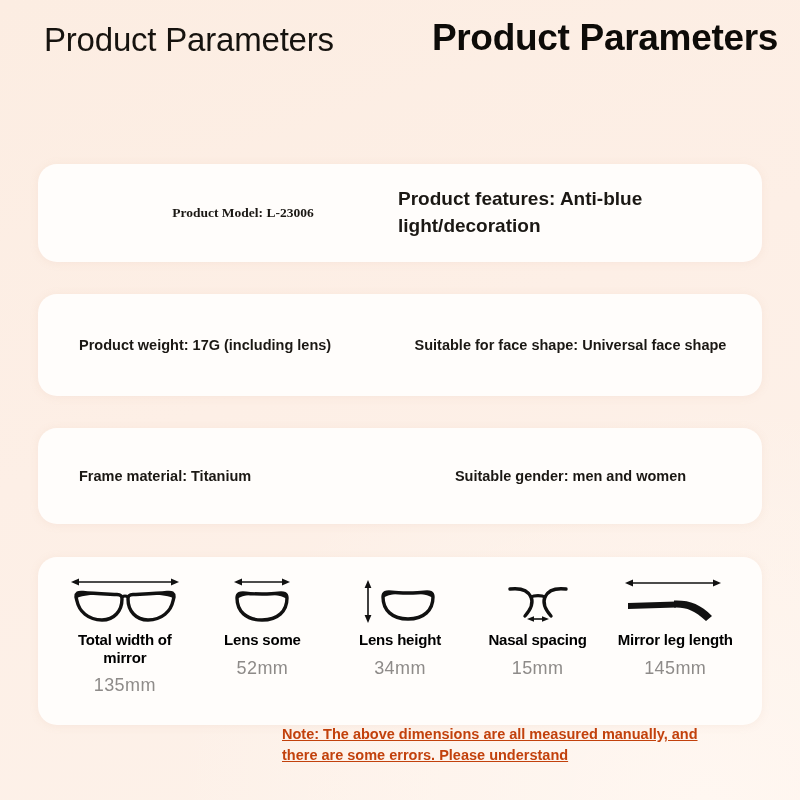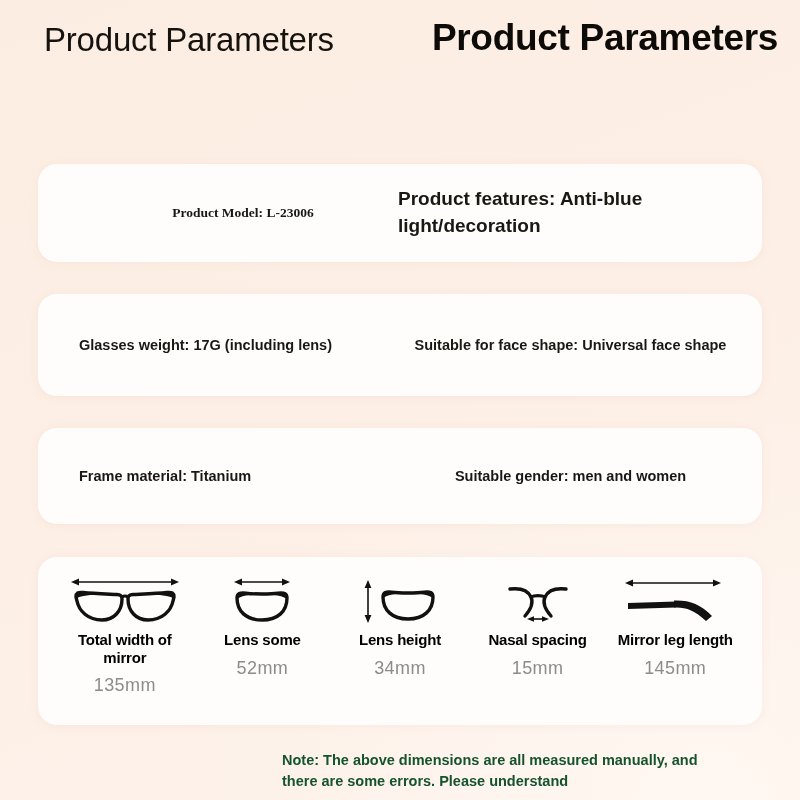--- a/index.html
+++ b/index.html
@@ -127,46 +127,47 @@
     font-weight: 400;
     color: #8e8b89;
     text-align: center;
     letter-spacing: 0.4px;
   }
 
   
   .note {
     position: absolute;
     left: 282px;
-    top: 750px;
+    top: 724px;
     width: 425px;
     font-size: 14.5px;
     font-weight: 700;
     line-height: 1.46;
-    color: #14532d;
+    color: #c2410c;
+    text-decoration: underline;
   }
 </style>
 </head>
 <body>
 
 <div class="headings">
   <div class="heading-left">Product Parameters</div>
   <div class="heading-right">Product Parameters</div>
 </div>
 
 <div class="card" id="card-1">
   <div class="card-row">
     <div class="cell cell-left">Product Model: L-23006</div>
     <div class="cell cell-right">Product features: Anti-blue light/decoration</div>
   </div>
 </div>
 
 <div class="card" id="card-2">
   <div class="card-row">
-    <div class="cell cell-left">Glasses weight: 17G (including lens)</div>
+    <div class="cell cell-left">Product weight: 17G (including lens)</div>
     <div class="cell cell-right">Suitable for face shape: Universal face shape</div>
   </div>
 </div>
 
 <div class="card" id="card-3">
   <div class="card-row">
     <div class="cell cell-left">Frame material: Titanium</div>
     <div class="cell cell-right">Suitable gender: men and women</div>
   </div>
 </div>

